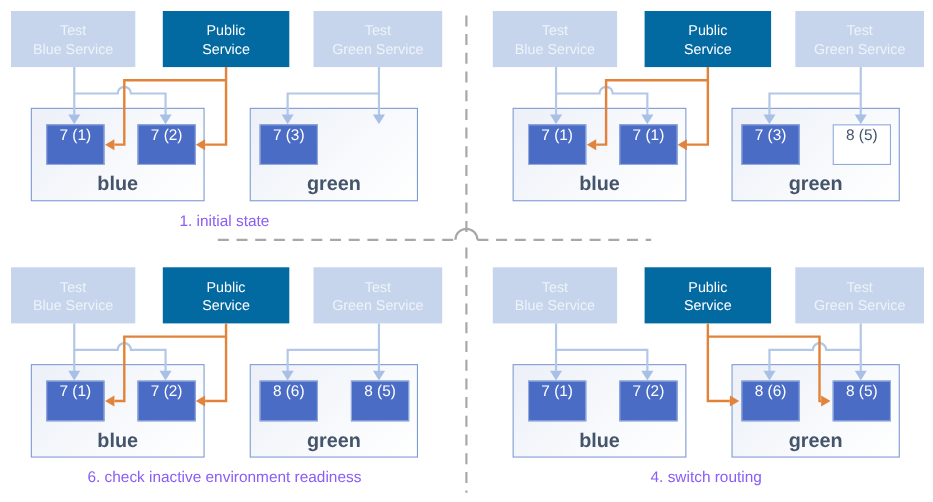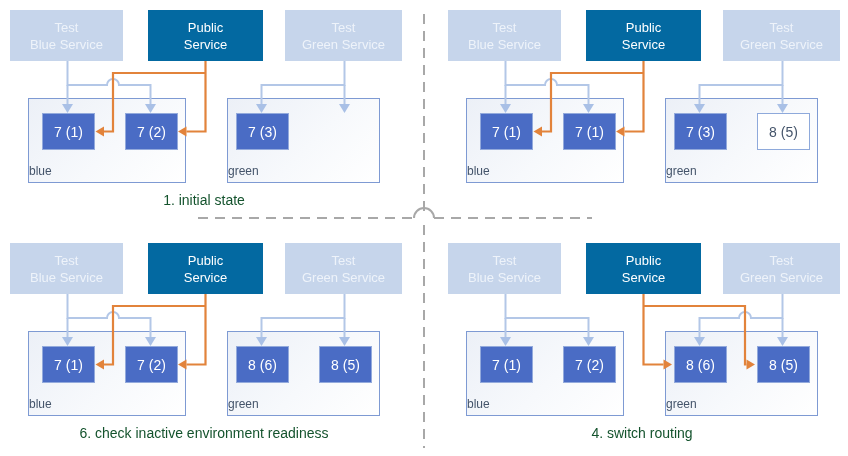--- a/index.html
+++ b/index.html
@@ -18,30 +18,30 @@
   .svc.test{background:#c6d5eb;color:#eef3fa;}
   .svc.public{background:#0369a1;color:#ffffff;}
   .env{
     position:absolute;top:98px;height:85px;
     border:1.4px solid #7e9ad3;
     background:linear-gradient(135deg,#ecf0f7 0%,#f7f9fc 55%,#ffffff 100%);
   }
   .pod{
     position:absolute;top:14px;width:53px;height:37px;
     background:#4a6cc5;border:1px solid #93aadc;color:#ffffff;
-    display:flex;align-items:center;justify-content:center;font-size:14px;
+    display:flex;justify-content:center;font-size:14px;
   }
   .pod.outline{background:#ffffff;border:1.4px solid #8ea9db;color:#44546a;}
   .env-label{
-    position:absolute;left:0;right:0;bottom:4px;
-    font-size:12px;color:#44546a;
+    position:absolute;left:0;right:0;bottom:4px;text-align:center;
+    font-size:18px;color:#44546a;font-weight:bold;
   }
   .caption{
     position:absolute;top:192px;left:0;width:408px;text-align:center;
-    font-size:14px;color:#14532d;
+    font-size:14px;color:#8b5cf6;
   }
   #wires{position:absolute;left:0;top:0;width:848px;height:456px;pointer-events:none;}
 </style>
 </head>
 <body>
 
 <div id="stage">
 
   <div class="panel" style="left:0;top:0">
     <div class="svc test" style="left:10px;width:113px"><span>Test

